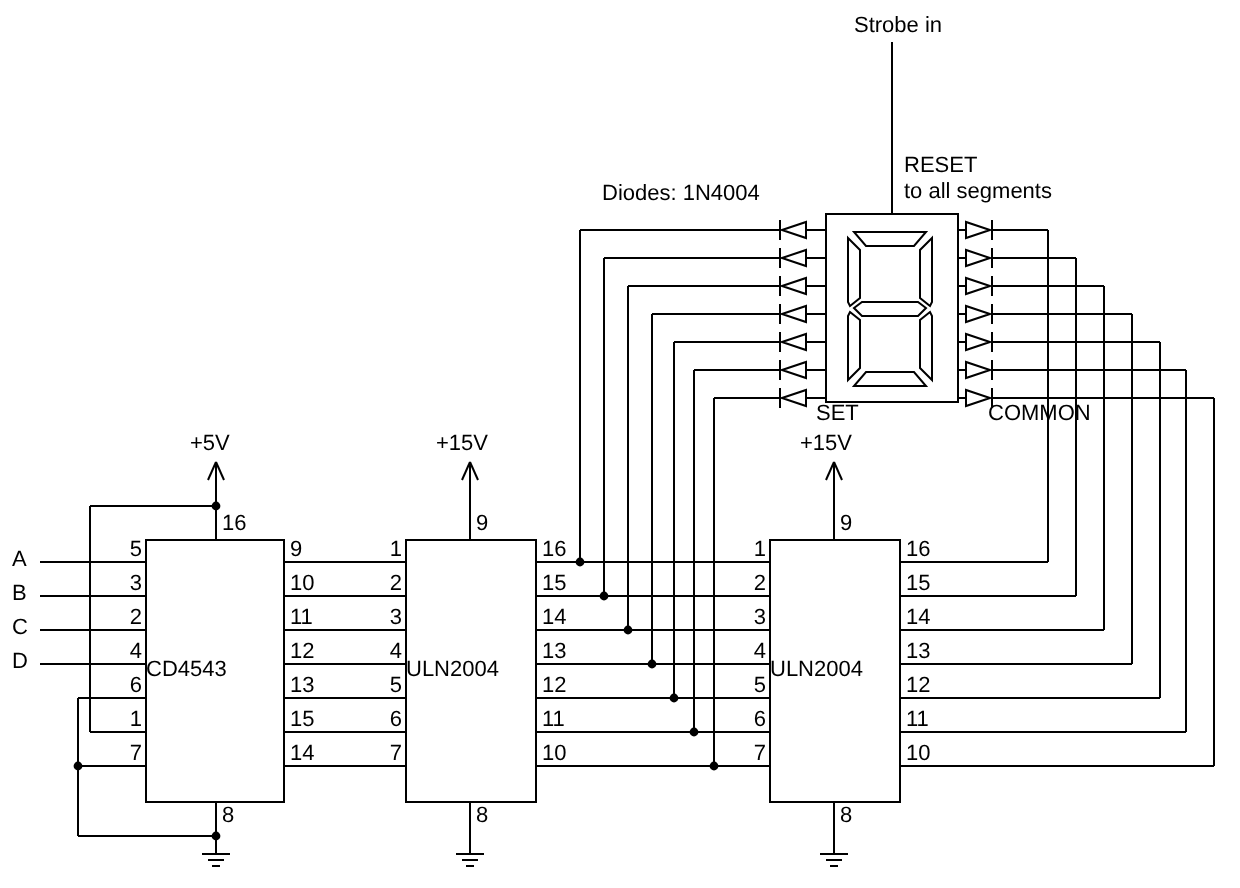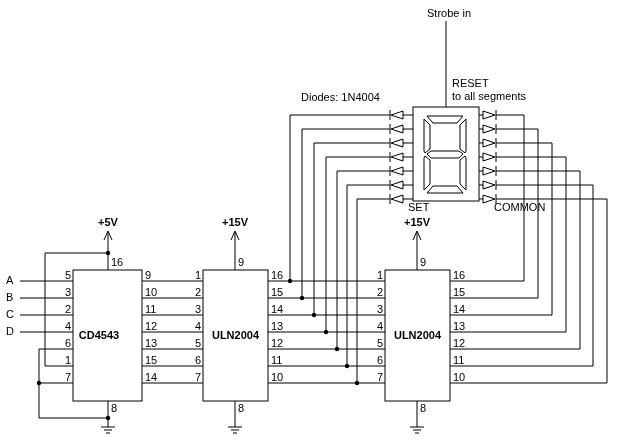--- a/index.html
+++ b/index.html
@@ -1,21 +1,21 @@
 <!DOCTYPE html>
 <html><head>
 <meta charset="utf-8">
 <style>
   html,body{margin:0;padding:0;background:#fff;}
   #canvas{position:relative;width:620px;height:444px;background:#fff;overflow:hidden;
           font-family:"Liberation Sans",sans-serif;border-radius:15px;}
   #schematic{position:absolute;left:0;top:0;}
   .lbl{position:absolute;font:11px "Liberation Sans",sans-serif;color:#000;
        white-space:nowrap;line-height:12px;}
-  .ctr{text-align:center;font-weight:bold;}
+  .ctr{text-align:left;}
   .rgt{width:20px;text-align:right;}
 </style>
 </head>
 <body>
 
 <div id="canvas">
   <svg id="schematic" width="620" height="444" viewBox="0 0 620 444">
       <rect x="73" y="270" width="69" height="131" fill="#fff" stroke="#000"></rect>
       <rect x="203" y="270" width="65" height="131" fill="#fff" stroke="#000"></rect>
       <rect x="385" y="270" width="65" height="131" fill="#fff" stroke="#000"></rect>

